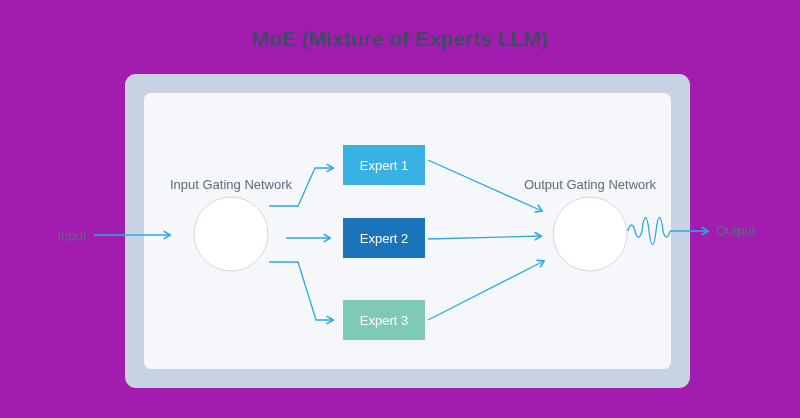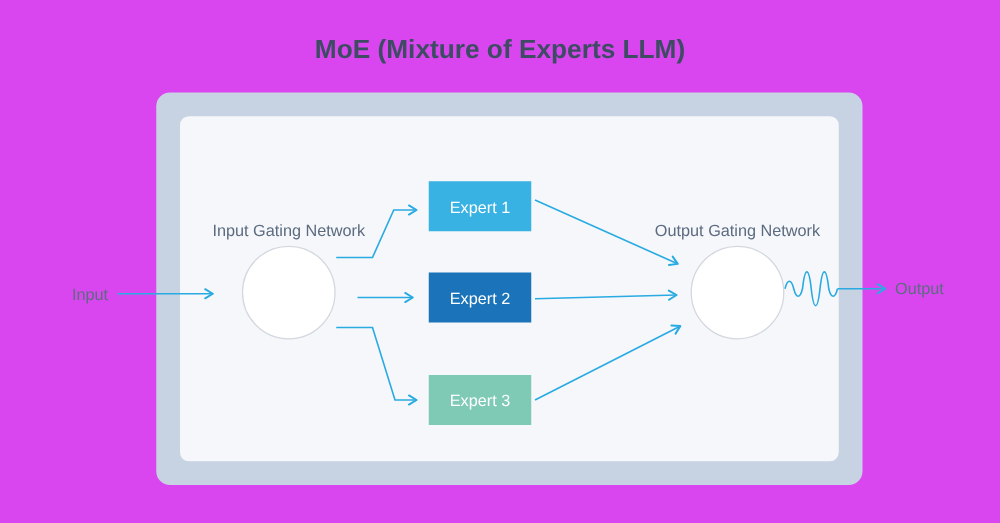--- a/index.html
+++ b/index.html
@@ -3,21 +3,21 @@
 <meta charset="utf-8">
 <style>
   html, body {
     margin: 0;
     padding: 0;
     background: #ffffff;
   }
   .canvas {
     width: 800px;
     height: 418px;
-    background: #d946ef;
+    background: #a21caf;
     position: relative;
     font-family: "Liberation Sans", sans-serif;
     overflow: hidden;
   }
   .arrow-line {
     fill: none;
     stroke: #29abe2;
     stroke-width: 1.3px;
   }
   .node-circle {

